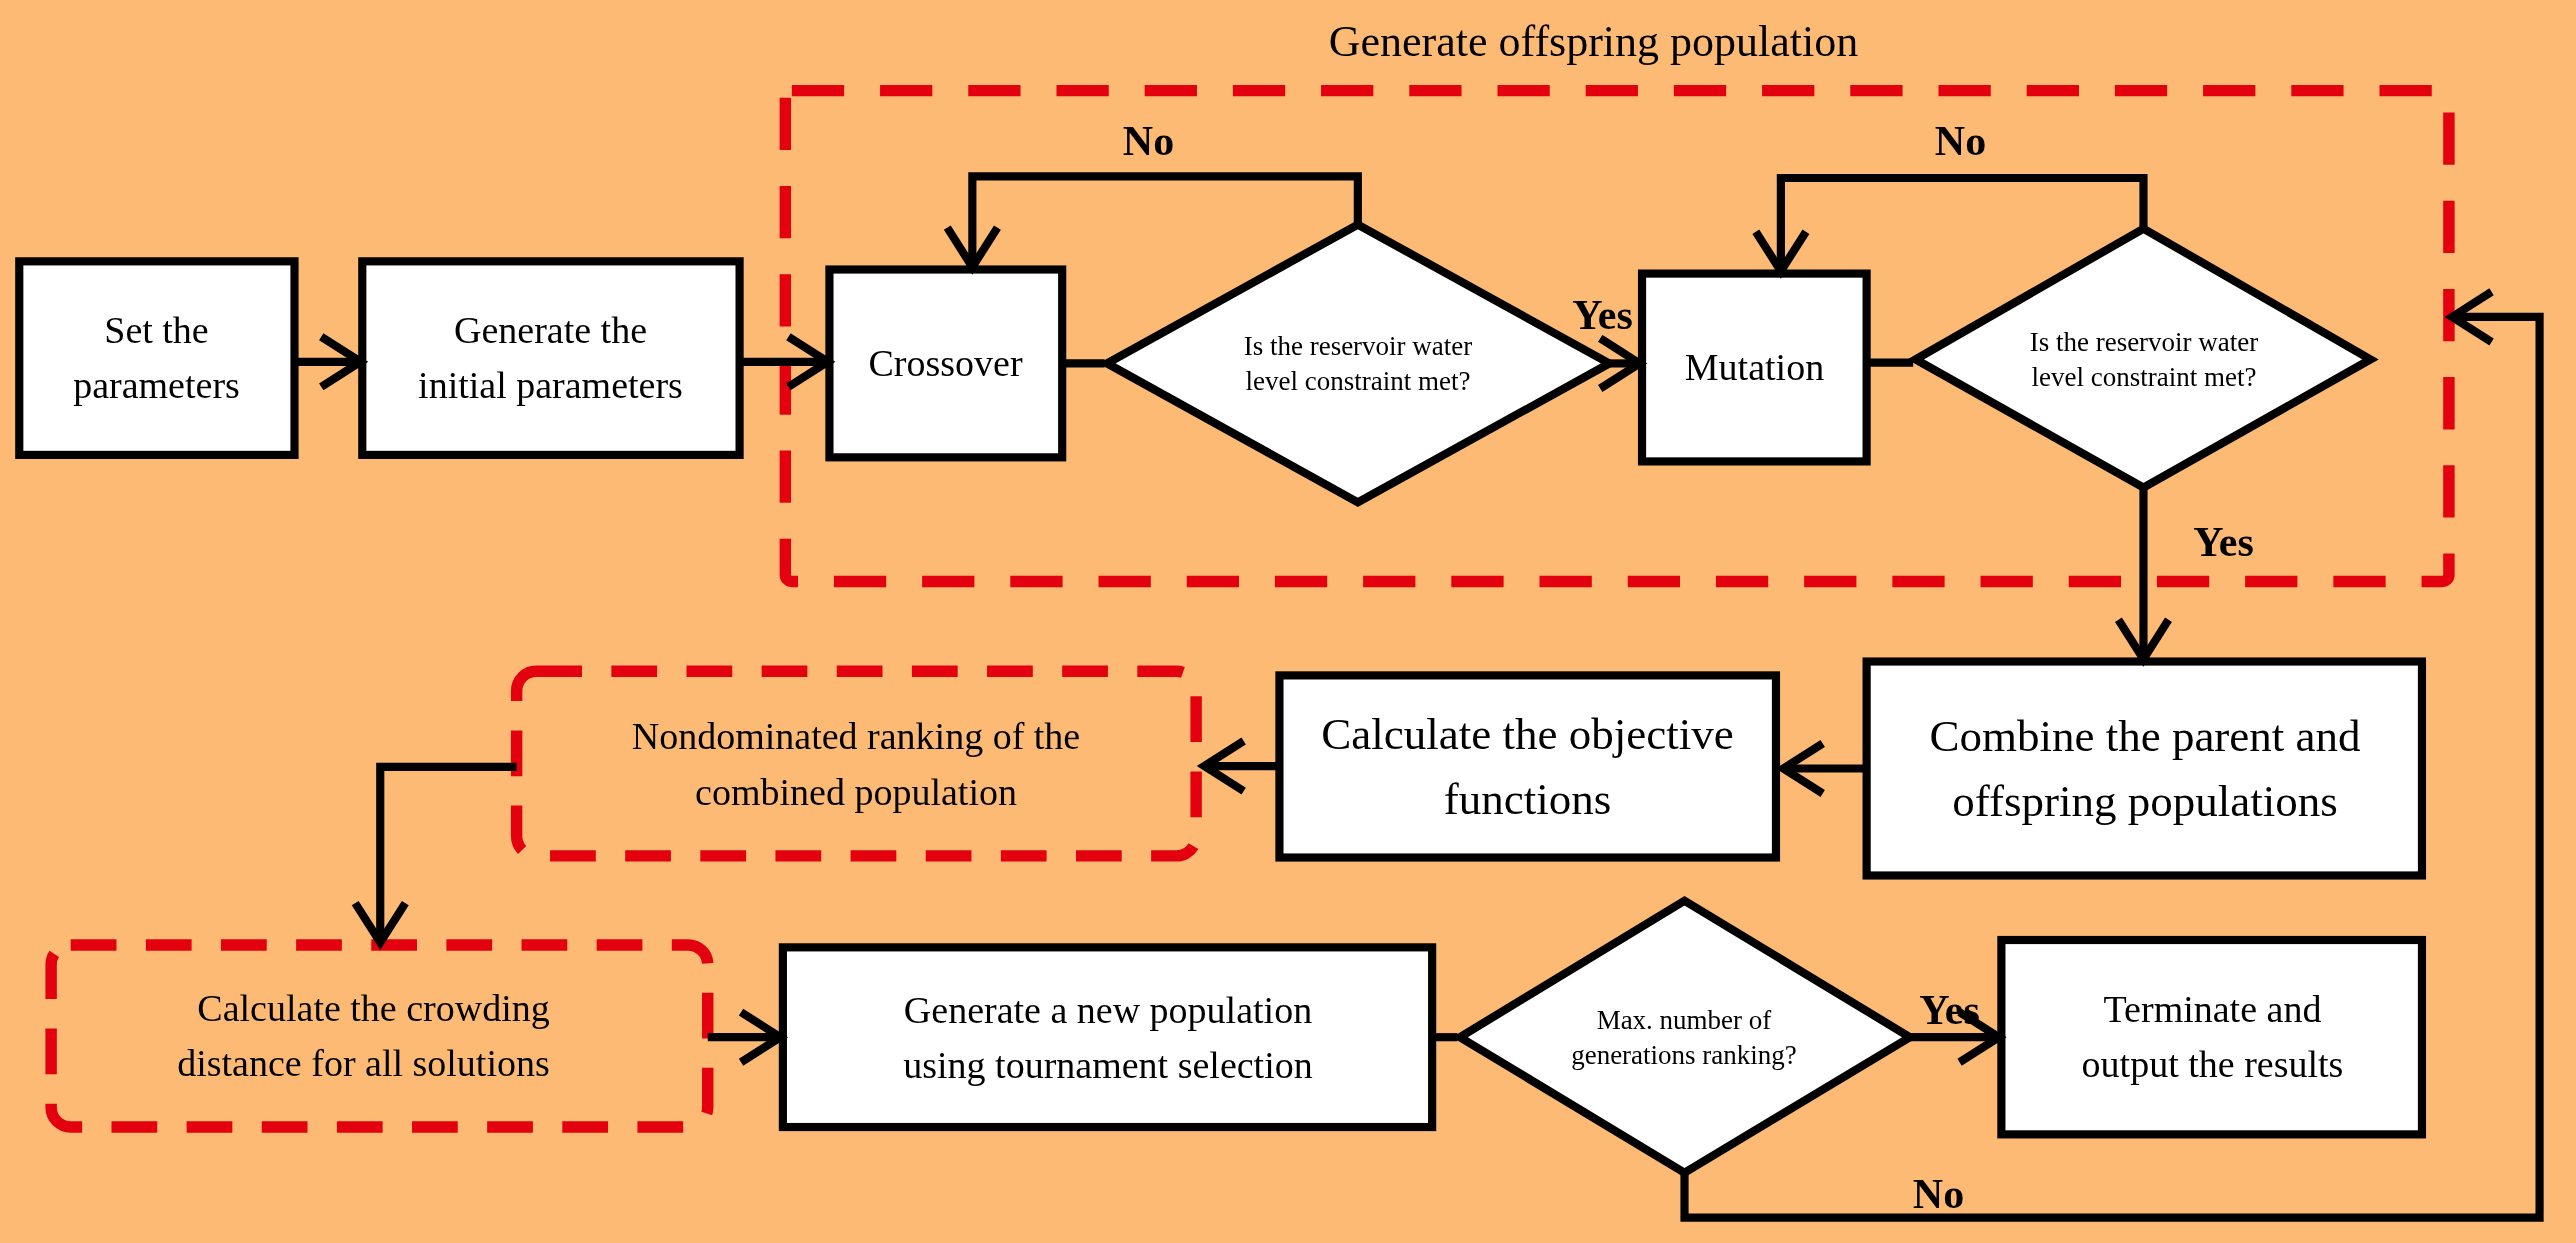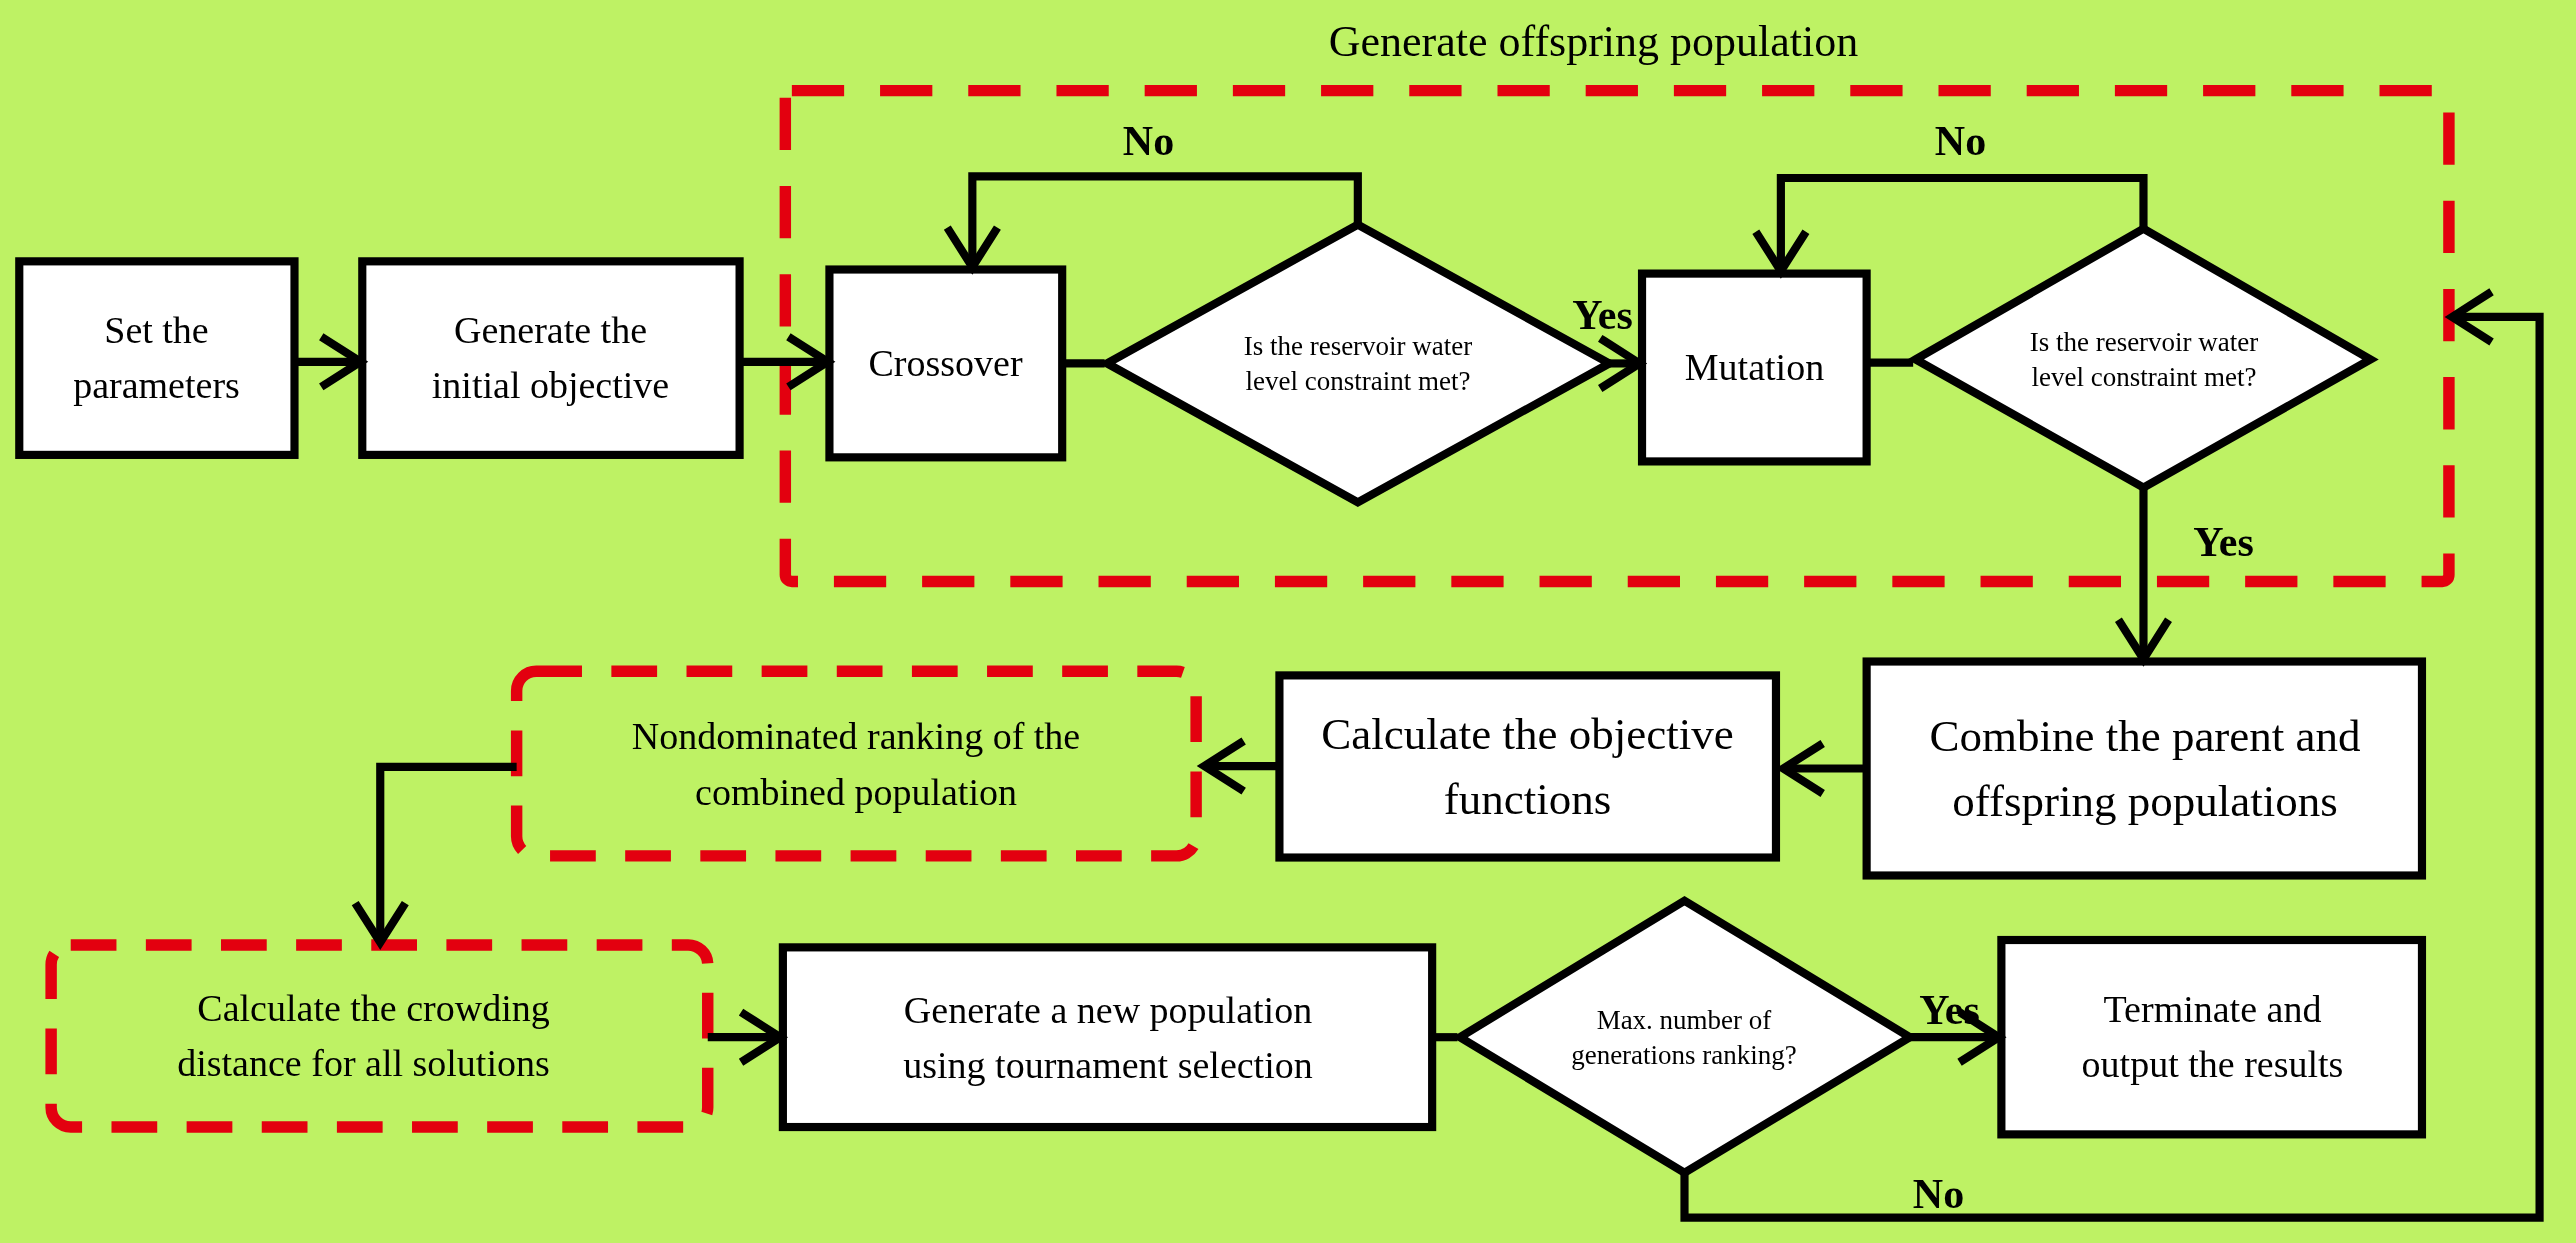--- a/index.html
+++ b/index.html
@@ -4,21 +4,21 @@
 <style>
   html, body {
     margin: 0;
     padding: 0;
     background: #ffffff;
   }
   .stage {
     position: relative;
     width: 2576px;
     height: 1243px;
-    background: #bef264;
+    background: #fdba74;
     font-family: "Liberation Serif", "DejaVu Serif", serif;
     color: #000000;
     overflow: hidden;
   }
   .stage svg.wires {
     position: absolute;
     left: 0; top: 0;
     width: 2576px;
     height: 1243px;
   }
@@ -83,21 +83,21 @@
     <path d="M 2338 1270 L 2447 1270" fill="none" stroke="#000000" stroke-width="10" marker-end="url(#ah)"></path>
     <path d="M 2062 1436 L 2062 1491 L 3109 1491 L 3109 388 L 3002 388" fill="none" stroke="#000000" stroke-width="10" marker-end="url(#ah)"></path>
   </svg>
 
   <div class="label title-label" style="left:1185px; top:4.1px; width:817px; height:74px;">Generate offspring population</div>
 
   <div class="label node-label" style="left:19px; top:261px; width:275px; height:194px;">Set the
 parameters</div>
 
   <div class="label node-label" style="left:362px; top:261px; width:377px; height:194px;">Generate the
-initial objective</div>
+initial parameters</div>
 
   <div class="label node-label" style="left:829px; top:270px; width:233px; height:188px;">Crossover</div>
 
   <div class="label decision-label" style="left:1154px; top:270px; width:408px; height:188px;">Is the reservoir water
 level constraint met?</div>
 
   <div class="label node-label" style="left:1642px; top:274px; width:225px; height:188px;">Mutation</div>
 
   <div class="label decision-label" style="left:1940px; top:266px; width:408px; height:188px;">Is the reservoir water
 level constraint met?</div>

